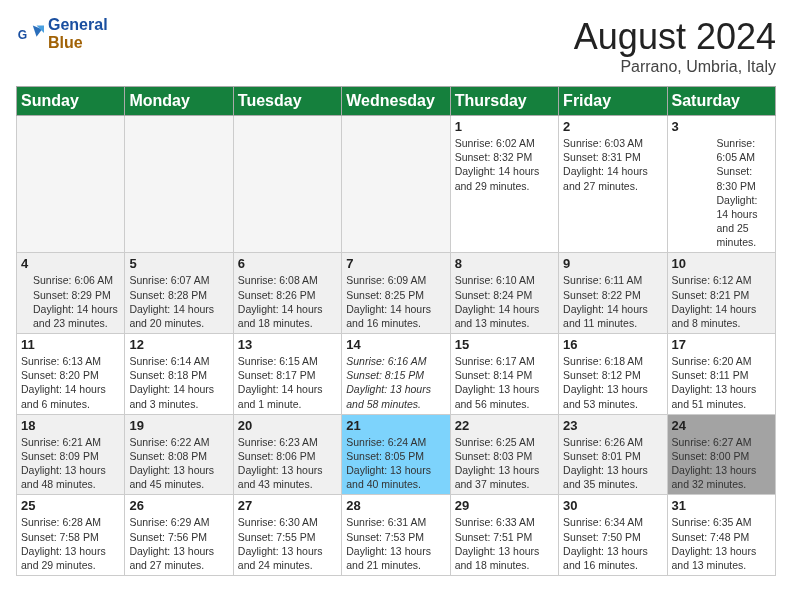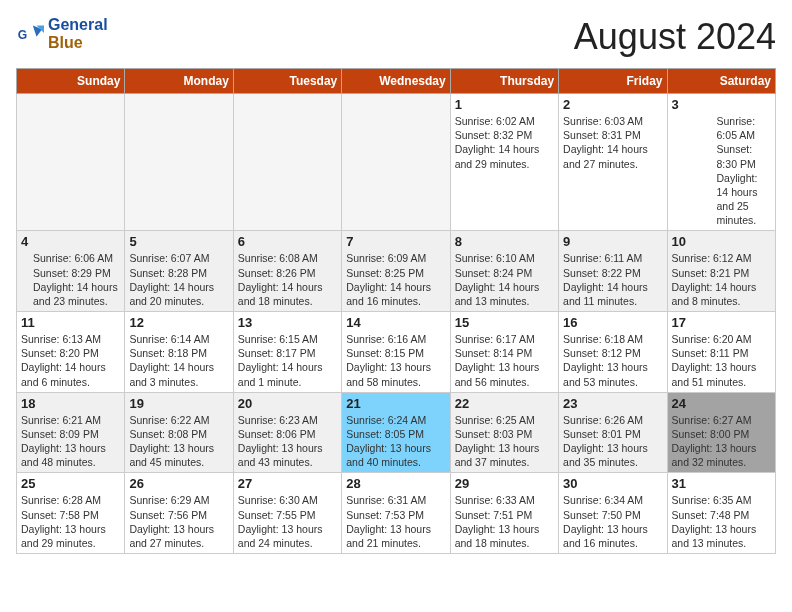--- a/index.html
+++ b/index.html
@@ -36,25 +36,25 @@
     .location {
       font-size: 16px;
       color: #444;
     }
     .calendar {
       width: 100%;
       border-collapse: collapse;
       font-size: 11px;
     }
     .calendar th {
-      background: #c2410c;
+      background: #15803d;
       color: #fff;
       padding: 5px 4px;
-      text-align: right;
-      font-size: 12px;
+      text-align: left;
+      font-size: 16px;
       font-weight: bold;
       border: 1px solid #aaa;
     }
     .calendar td {
       vertical-align: top;
       border: 1px solid #ccc;
       padding: 3px 4px;
       width: 108px;
       min-height: 80px;
       background: #fff;
@@ -87,20 +87,21 @@
       <polygon points="18,6 28,10 22,18" fill="#2a6ebb"></polygon>
       <polygon points="22,6 30,6 30,14" fill="#4aa0e0"></polygon>
     </svg>
     <div>
       <div style="font-size:16px;font-weight:bold;color:#1a4fa0;">General</div>
       <div style="font-size:16px;font-weight:bold;color:#a16207;">Blue</div>
     </div>
   </div>
   <div class="title-area">
     <div class="month-year">August 2024</div>
+    <div class="location">Parrano, Umbria, Italy</div>
   </div>
 </div>
 
 <table class="calendar">
   <thead>
     <tr>
       <th>Sunday</th>
       <th>Monday</th>
       <th>Tuesday</th>
       <th>Wednesday</th>
@@ -205,21 +206,21 @@
         </td>
         <td>
           <div class="day-num">13</div>
           <div class="day-info" style="white-space: pre-line;">Sunrise: 6:15 AM
 Sunset: 8:17 PM
 Daylight: 14 hours
 and 1 minute.</div>
         </td>
         <td>
           <div class="day-num">14</div>
-          <div class="day-info" style="white-space: pre-line;">Sunrise: 6:16 AM
+          <div class="day-info" style="white-space: pre-line; font-style: italic;">Sunrise: 6:16 AM
 Sunset: 8:15 PM
 Daylight: 13 hours
 and 58 minutes.</div>
         </td>
         <td>
           <div class="day-num">15</div>
           <div class="day-info" style="white-space: pre-line;">Sunrise: 6:17 AM
 Sunset: 8:14 PM
 Daylight: 13 hours
 and 56 minutes.</div>

